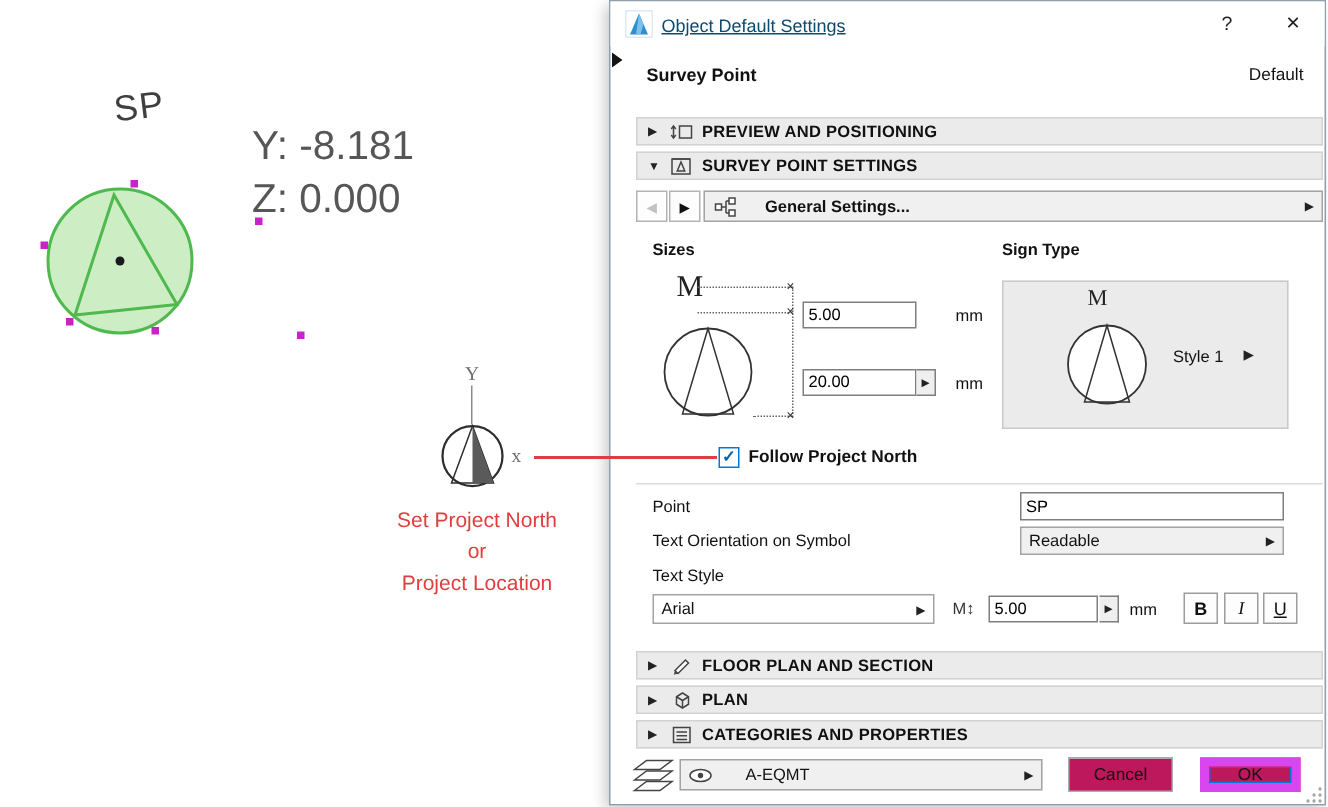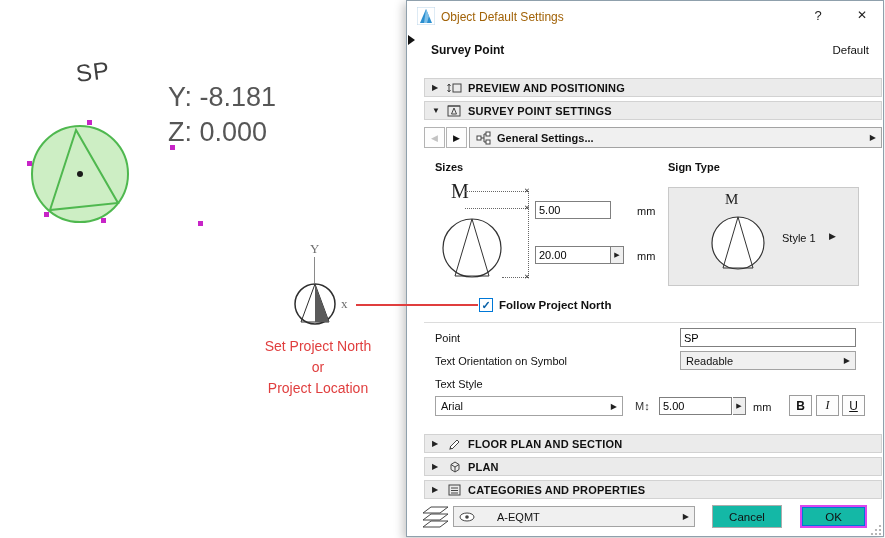--- a/index.html
+++ b/index.html
@@ -13,21 +13,21 @@
   .handle { width:5px; height:5px; background:#c724c7; }
   .axis-lbl { font-family:"Liberation Serif",serif; font-size:13px; color:#6d6d6d; }
   .yaxis { width:1px; background:#8a8a8a; }
   .redline { height:2px; background:#e03e3e; z-index:20; }
   .note { color:#e03e3e; font-size:14px; line-height:21px; text-align:center; }
 
   
   #dialog { left:406px; top:0; width:478px; height:537px; background:#fff;
             border:1px solid #8fa0ac; box-shadow:-3px 3px 9px rgba(0,0,0,.22); z-index:1; }
   .titlebar { left:0; top:0; width:476px; height:30px; background:#fff; }
-  .dlg-title { position:absolute; left:34px; top:9px; font-size:12px; color:#a16207; }
+  .dlg-title { position:absolute; left:34px; top:9px; font-size:12px; color:#0c4a6e;text-decoration:underline; }
   .tbtn { position:absolute; top:7px; width:18px; height:18px; text-align:center; font-size:13px; color:#222; cursor:default; }
   .marker-tri { width:0; height:0; border-top:5px solid transparent; border-bottom:5px solid transparent; border-left:7px solid #141414; }
   .subtitle { font-size:12px; font-weight:bold; }
   .default-lbl { font-size:11.5px; text-align:right; }
 
   .sbar { position:absolute; left:17px; width:458px; height:19px; background:#ebebeb;
           border:1px solid #d2d2d2; display:flex; align-items:center; gap:6px; padding-left:7px; }
   .exp { font-size:8px; color:#222; width:9px; }
   .slbl { font-size:11px; font-weight:bold; color:#101010; letter-spacing:.2px;text-align:center; }
   .sic svg { display:block; }
@@ -51,23 +51,23 @@
 
   .signbox { left:261px; top:186px; width:191px; height:99px; background:#ebebeb; border:1px solid #c9c9c9; }
 
   .chk { left:72px; top:297px; width:14px; height:14px; background:#fff; border:1px solid #0078d7; text-align:center; }
   .chk span { font-size:11px; font-weight:bold; color:#0b62a8; line-height:12px; display:block; }
 
   .sep { left:17px; top:321px; width:458px; height:1px; background:#dcdcdc; }
 
   .fmtbtn { position:absolute; width:23px; height:21px; background:#fdfdfd; border:1px solid #9c9c9c;
             display:flex; align-items:center; justify-content:center; font-size:12px; }
-  .btn { position:absolute; height:23px; background:#14b8a6; border:1px solid #acacac; font-size:11.5px;
+  .btn { position:absolute; height:23px; background:#be185d; border:1px solid #acacac; font-size:11.5px;
          display:flex; align-items:center; justify-content:center; font-family:"Liberation Sans",sans-serif; }
-  .btn.ok { border:2px solid #d946ef; box-shadow:inset 0 0 0 1px #0078d7; }
+  .btn.ok { border:6px solid #d946ef; box-shadow:inset 0 0 0 1px #0078d7; }
 </style>
 </head>
 <body>
 
 <div id="root" class="abs" style="left:0;top:0;width:885px;height:538px">
 
   <div class="abs sp-label" style="left:76px;top:58px">SP</div>
 
   <svg class="abs" style="left:28px;top:122px" width="104" height="104" viewBox="0 0 104 104">
     <circle cx="52" cy="52" r="48" fill="#cdeec4" stroke="#4fb84f" stroke-width="2"></circle>
@@ -143,21 +143,21 @@
           <rect x="1" y="2" width="12" height="10" fill="none" stroke="#444"></rect>
           <path d="M7 4 L4.5 10 L9.5 10 Z" fill="none" stroke="#444"></path>
           <path d="M1 2 L13 2" stroke="#444"></path>
         </svg>
       </span>
       <span class="slbl">SURVEY POINT SETTINGS</span>
     </div>
 
     <div class="navbtn" style="left:17px;top:126px;color:#c2c2c2">◀</div>
     <div class="navbtn" style="left:39px;top:126px;color:#111">▶</div>
-    <div class="drop" style="left:62px;top:126px;width:413px;height:21px;padding-left:6px;gap:6px">
+    <div class="drop" style="left:62px;top:126px;width:413px;height:21px;padding-left:6px;gap:19px">
       <span class="sic">
         <svg width="15" height="14" viewBox="0 0 15 14">
           <rect x="1" y="5" width="4" height="4" fill="#fff" stroke="#444"></rect>
           <rect x="10" y="1" width="4" height="4" fill="#fff" stroke="#444"></rect>
           <rect x="10" y="9" width="4" height="4" fill="#fff" stroke="#444"></rect>
           <path d="M5 7 H8 M8 3 V11 M8 3 H10 M8 11 H10" stroke="#444" fill="none"></path>
         </svg>
       </span>
       <span style="font-weight:bold">General Settings...</span>
       <span class="fly-in">▶</span>

